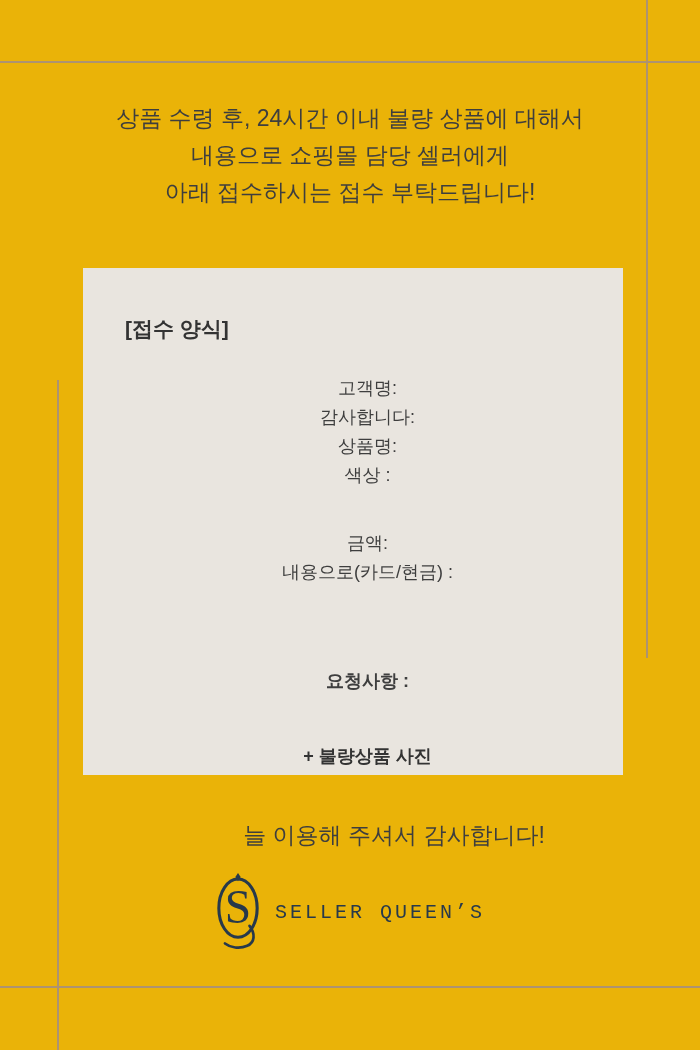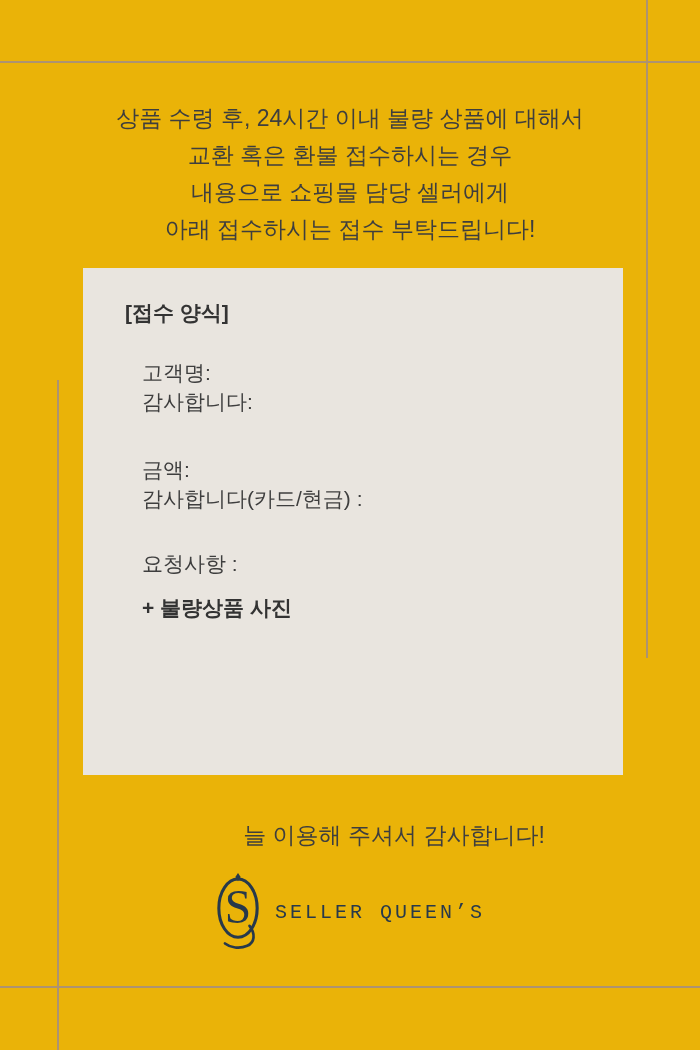--- a/index.html
+++ b/index.html
@@ -30,39 +30,40 @@
     color: #3e3e3e;
   }
 
   
   .form-box {
     position: absolute;
     left: 83px; top: 268px;
     width: 540px; height: 507px;
     background: #e9e5df;
     box-sizing: border-box;
-    padding: 33px 30px 0 42px;
+    padding: 49px 30px 0 42px;
     color: #3e3e3e;
   }
   .form-title {
     font-size: 21px;
     font-weight: bold;
     color: #333333;
     line-height: 24px;
   }
   .form-fields {
     margin-top: 33px;
     margin-left: 17px;
-    font-size: 21px;
+    font-size: 18px;
     line-height: 29px;
+    text-align: center;
   }
   .field { white-space: pre; }
   .field.sp-amount  { margin-top: 39px; }
-  .field.sp-request { margin-top: 36px; }
-  .field.sp-attach  { margin-top: 15px; }
+  .field.sp-request { margin-top: 80px; font-weight: bold; }
+  .field.sp-attach  { margin-top: 46px; }
   .field.bold { font-weight: bold; color: #333333; }
 
   
   .thanks {
     position: absolute;
     left: 0; top: 820px;
     width: 700px;
     text-align: center;
     font-size: 23px;
     color: #3e3e3e;
@@ -91,32 +92,33 @@
 
 <div id="canvas">
 
   <div id="line-top" class="accent-line"></div>
   <div id="line-right" class="accent-line"></div>
   <div id="line-left" class="accent-line"></div>
   <div id="line-bottom" class="accent-line"></div>
 
   <div class="intro">
     <div>상품 수령 후, 24시간 이내 불량 상품에 대해서</div>
-    <div>교환 혹은 환불 접수하시는 경우</div>
     <div>내용으로 쇼핑몰 담당 셀러에게</div>
     <div>아래 접수하시는 접수 부탁드립니다!</div>
   </div>
 
   <div class="form-box">
     <div class="form-title">[접수 양식]</div>
     <div class="form-fields">
       <div class="field">고객명:</div>
       <div class="field">감사합니다:</div>
+      <div class="field">상품명:</div>
+      <div class="field">색상 :</div>
       <div class="field sp-amount">금액:</div>
-      <div class="field">감사합니다(카드/현금) :</div>
+      <div class="field">내용으로(카드/현금) :</div>
       <div class="field sp-request">요청사항 :</div>
       <div class="field sp-attach bold">+ 불량상품 사진</div>
     </div>
   </div>
 
   <div class="thanks">늘 이용해 주셔서 감사합니다!</div>
 
   <div class="logo-row">
     <svg class="monogram" width="46" height="80" viewBox="0 0 60 104" xmlns="http://www.w3.org/2000/svg">
       <path d="M30 1 L33.5 6.5 L30 12 L26.5 6.5 Z" fill="#27394b"></path>

